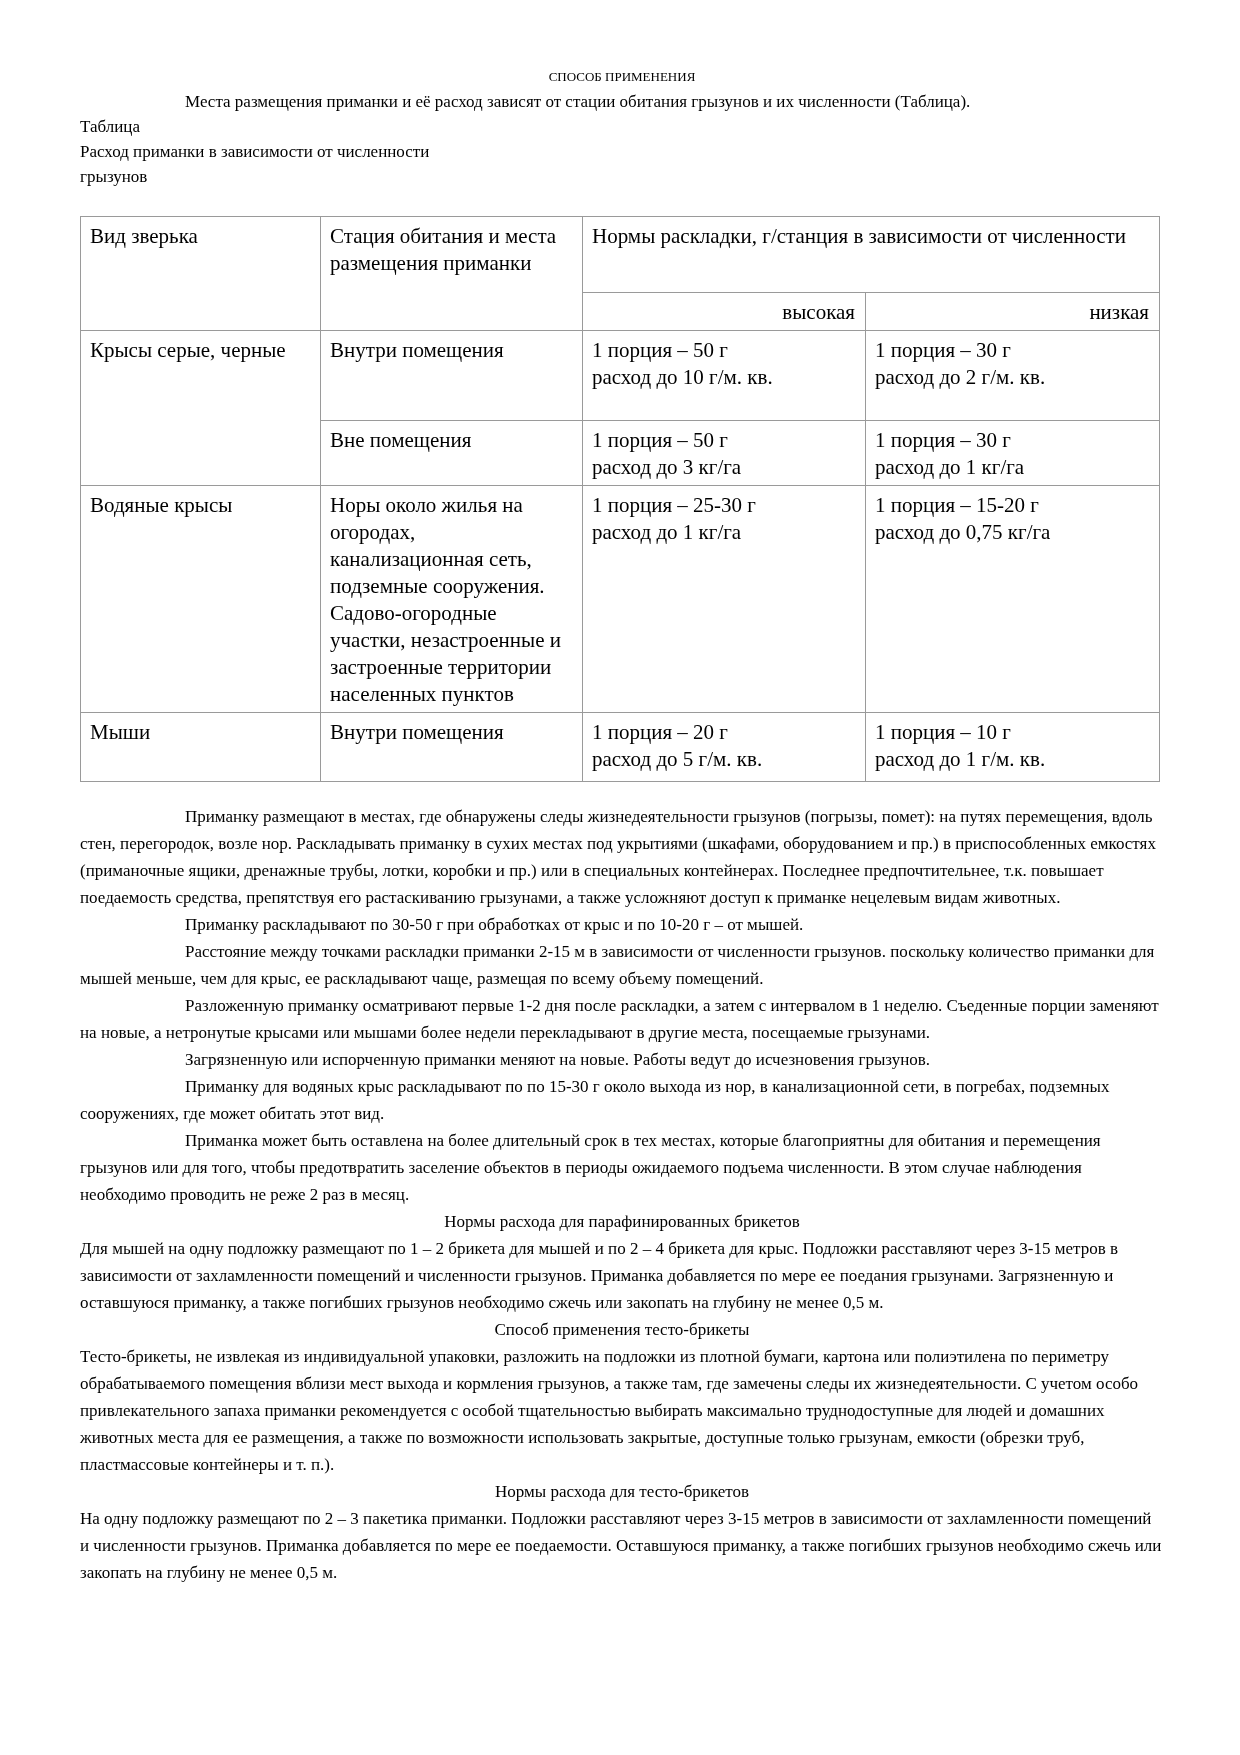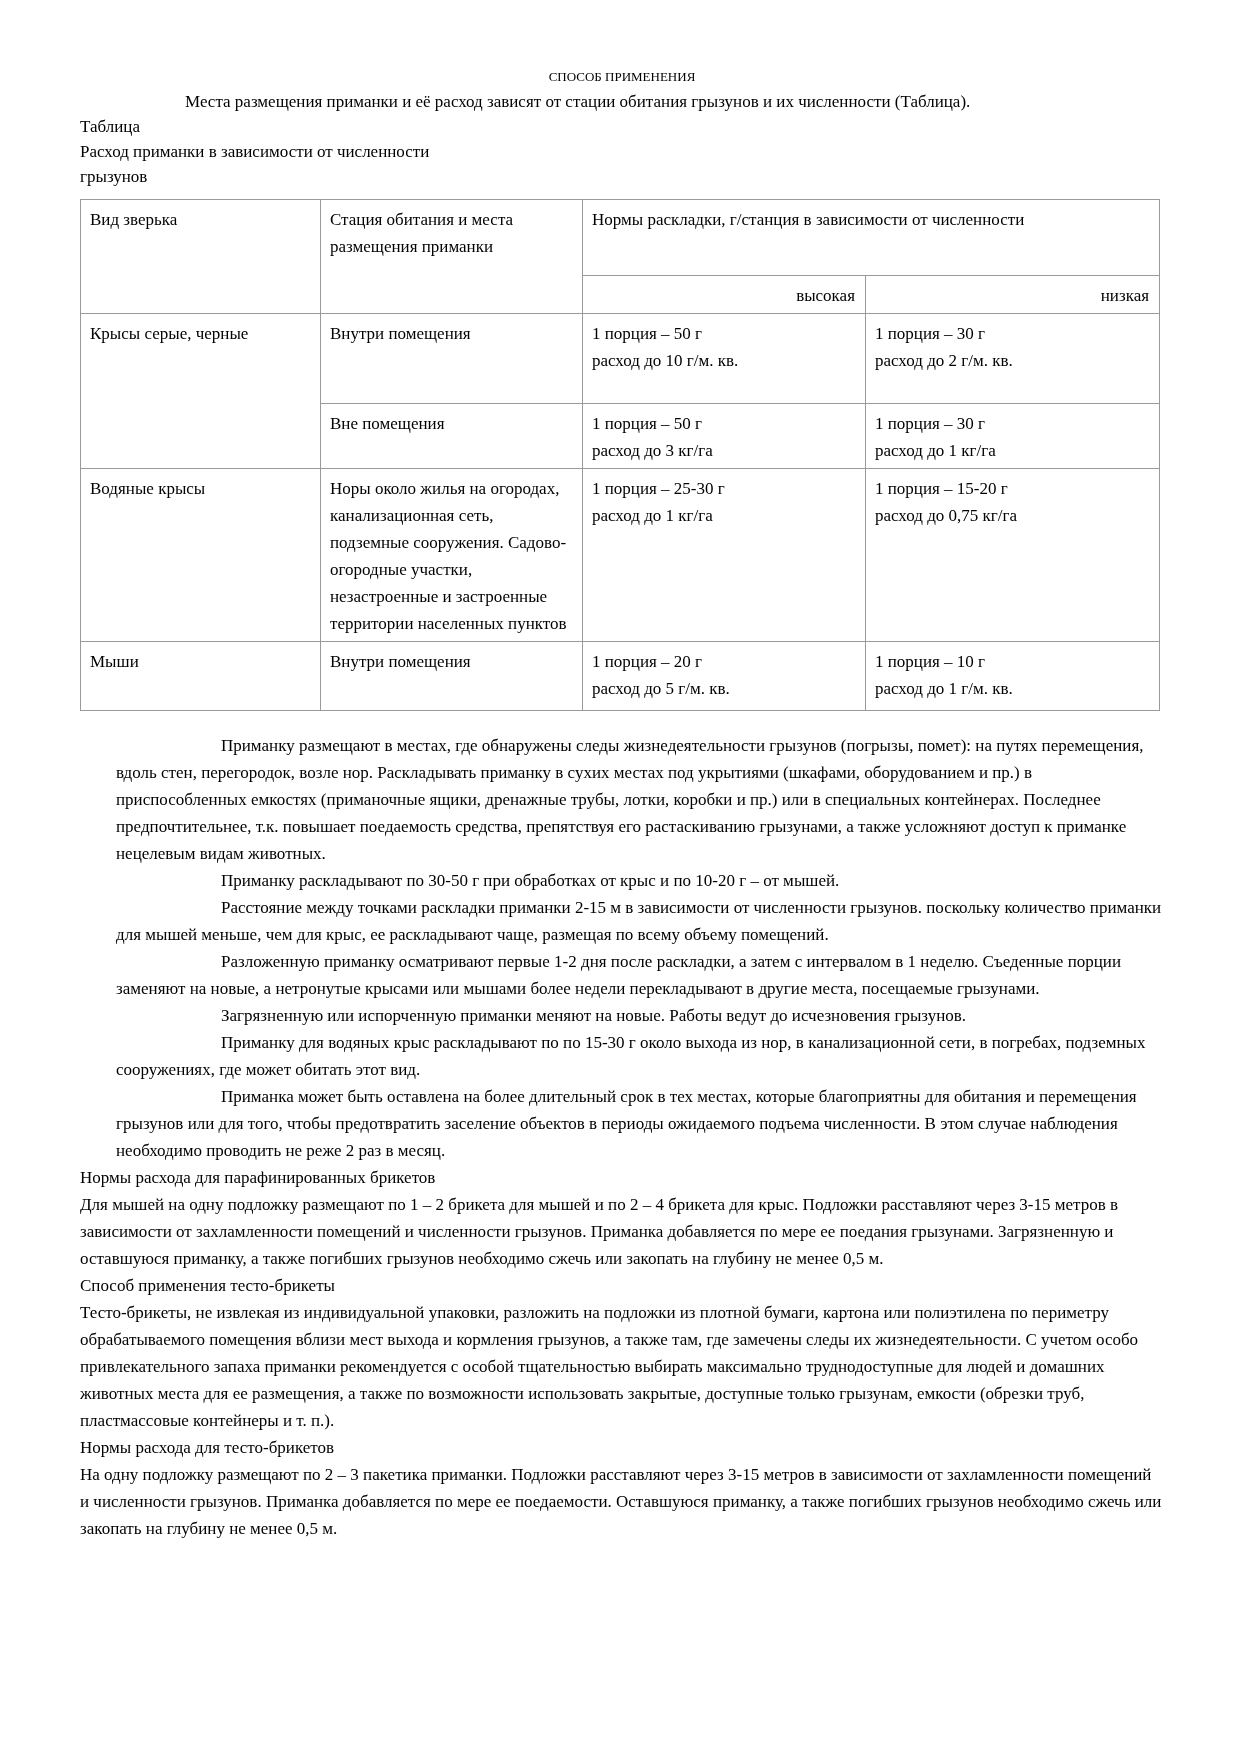--- a/index.html
+++ b/index.html
@@ -18,22 +18,22 @@
     line-height: 25px;
     font-size: 13px;
   }
   .intro-line { text-indent: 105px; line-height: 25px; }
   .plain-line { line-height: 25px; }
 
   table.dosage {
     border-collapse: collapse;
     table-layout: fixed;
     width: 1079px;
-    margin-top: 10px;
-    font-size: 17px;
+    margin-top: 27px;
+    font-size: 21px;
   }
   table.dosage td {
     border: 1px solid #9a9a9a;
     vertical-align: top;
     padding: 6px 10px 4px 9px;
     line-height: 27px;
     white-space: pre-line;
     overflow: hidden;
   }
   col.c1 { width: 240px; }
@@ -46,22 +46,22 @@
   tr.r2   { height: 63px; }
   tr.r3   { height: 169px; }
   tr.r4   { height: 69px; }
 
   .body-text { margin-top: 21px; }
   .body-text p {
     margin: 0;
     line-height: 27px;
     text-align: left;
   }
-  p.indent { text-indent: 105px; margin-left: 36px; }
-  p.center { text-align: left; }
+  p.indent { text-indent: 105px; }
+  p.center { text-align: center; }
 </style>
 </head>
 <body>
 
 <div class="page">
 
   <div class="doc-title">СПОСОБ ПРИМЕНЕНИЯ</div>
 
   <div class="intro-line">Места размещения приманки и её расход зависят от стации обитания грызунов и их численности (Таблица).</div>
 

